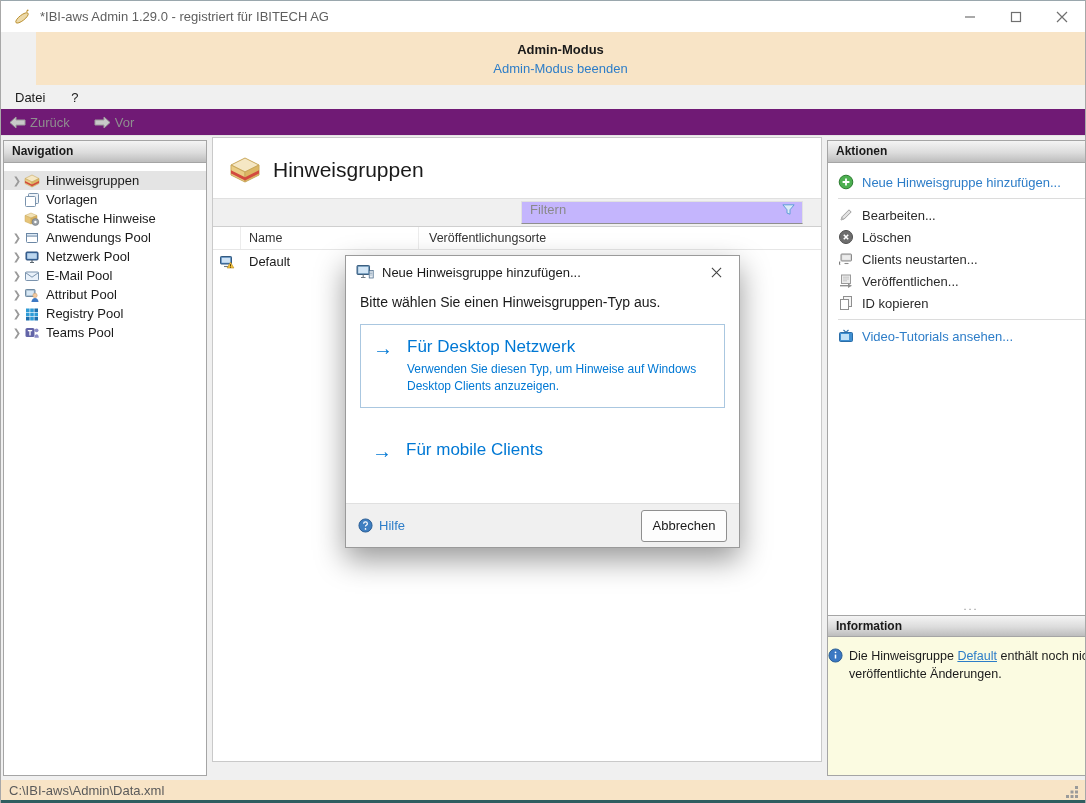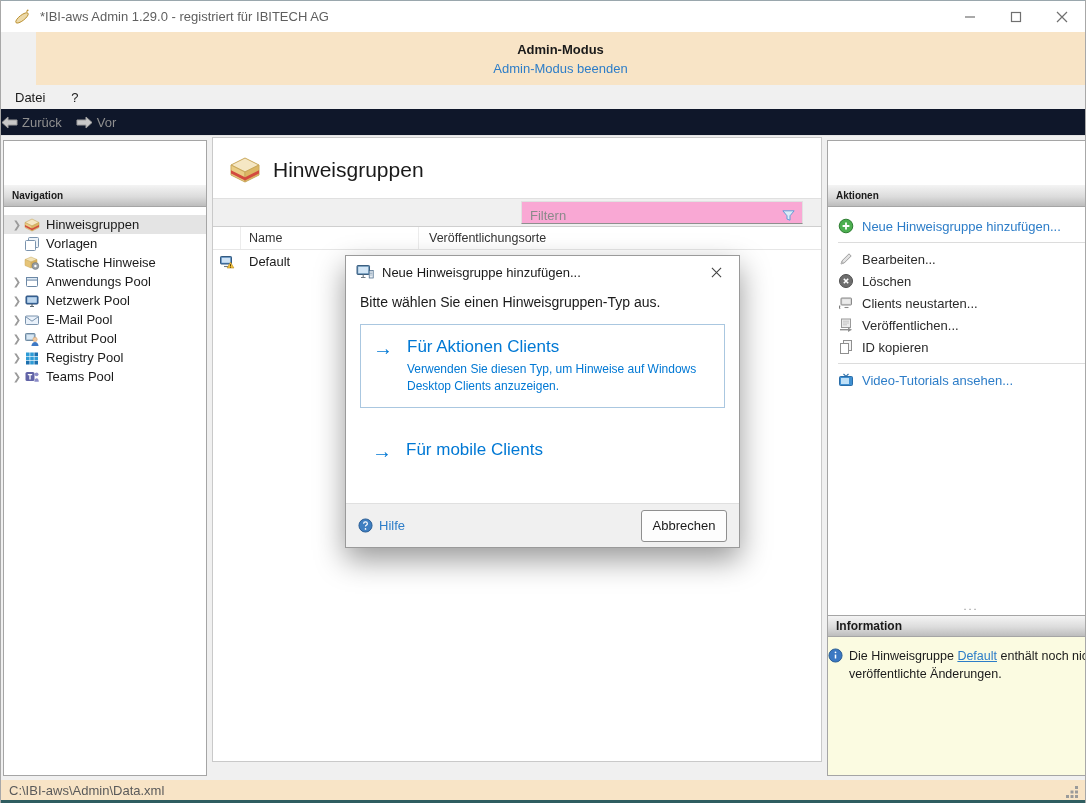--- a/index.html
+++ b/index.html
@@ -20,49 +20,49 @@
   
   .banner { position:absolute; top:32px; left:0; right:0; height:53px; background:#f8e4c6;
             display:flex; flex-direction:column; align-items:center; justify-content:center; gap:4px;margin-left:35px; }
   .banner .b-title { font-size:13px; font-weight:bold; color:#1a1a1a; }
   .banner .b-link { font-size:13px; color:#2d7dc8; cursor:pointer; }
 
   
   .menubar { position:absolute; top:85px; left:0; right:0; height:24px; background:#f0f0f0;
              display:flex; align-items:center; padding-left:14px; gap:26px; }
   .menubar .menu-item { font-size:13px; color:#1a1a1a; cursor:pointer; }
-  .toolbar { position:absolute; top:109px; left:0; right:0; height:27px; background:#0f172a;
-             border-bottom:1px solid #e3e3e3; display:flex; align-items:center; gap:14px; }
+  .toolbar { position:absolute; top:109px; left:0; right:0; height:27px; background:#701a75;
+             border-bottom:1px solid #e3e3e3; display:flex; align-items:center; padding-left:8px; gap:24px; }
   .tool-btn { display:flex; align-items:center; gap:4px; font-size:13px; color:#8f8f8f; cursor:default; }
   .tool-btn svg { width:17px; height:13px; }
 
   
   .panel { position:absolute; background:#ffffff; border:1px solid #a5a5a5; }
-  .panel-header { height:22px; line-height:21px; padding-left:8px; font-size:10px; font-weight:bold;
+  .panel-header { height:22px; line-height:21px; padding-left:8px; font-size:12px; font-weight:bold;
                   color:#1a1a1a; background:linear-gradient(180deg,#f4f4f4 0%,#dcdcdc 55%,#bdbdbd 100%);
-                  border-bottom:1px solid #a5a5a5;margin-top:44px; }
+                  border-bottom:1px solid #a5a5a5; }
 
   
   .nav-panel { left:2px; top:140px; width:204px; height:636px; }
   .nav-list { list-style:none; padding-top:8px; }
   .nav-item { display:flex; align-items:center; height:19px; padding-left:6px; cursor:pointer; }
   .nav-item.selected { background:#e4e4e4; }
   .nav-item .chev { width:14px; color:#9a9a9a; font-size:10px; text-align:center; flex:0 0 14px; }
   .nav-item .nicon { width:16px; height:16px; margin-right:6px; flex:0 0 16px; }
   .nav-item .nlabel { font-size:13px; color:#1a1a1a; white-space:nowrap; }
 
   
   .content-panel { left:211px; top:137px; width:610px; height:625px; border-color:#c9c9c9; }
   .content-head { display:flex; align-items:center; gap:12px; padding:16px 0 12px 16px; }
   .content-head .big-icon { width:32px; height:32px; }
   .content-title { font-size:21px; color:#1a1a1a; font-weight:400; }
   .filter-band { height:29px; background:#f0f0f0; border-top:1px solid #e0e0e0; border-bottom:1px solid #cfcfcf;
                  display:flex; align-items:center; justify-content:flex-end; padding-right:18px; }
-  .filter-box { width:282px; height:23px; background:#f9a8d4; border:1px solid #e1e1e1; border-bottom:1px solid #8f8f8f;
-                display:flex; align-items:flex-end; }
+  .filter-box { width:282px; height:23px; background:#c4b5fd; border:1px solid #e1e1e1; border-bottom:1px solid #8f8f8f;
+                display:flex; align-items:flex-start; }
   .filter-box input { border:none; outline:none; flex:1; font-size:13px; padding:0 8px;
                       font-family:"Liberation Sans",sans-serif; color:#333; background:transparent; }
   .filter-box input::placeholder { color:#8a8a8a; }
   .filter-box svg { width:15px; height:15px; margin-right:6px; }
   .grid-header { display:flex; height:23px; align-items:center; border-bottom:1px solid #e6e6e6; }
   .grid-header .col { font-size:12.5px; color:#333; }
   .col-icon { width:28px; border-right:1px solid #ececec; height:100%; }
   .col-name { width:178px; padding-left:8px; border-right:1px solid #ececec; height:100%; display:flex; align-items:center; }
   .col-loc  { flex:1; padding-left:10px; height:100%; display:flex; align-items:center; }
   .grid-row { display:flex; height:23px; align-items:center; }
@@ -419,21 +419,21 @@
         <svg viewBox="0 0 12 12">
             <path d="M1 1l10 10M11 1 1 11" stroke="#444444" stroke-width="1.2"></path>
           </svg>
       </div>
     </div>
     <div class="dlg-body">
       <div class="dlg-prompt">Bitte wählen Sie einen Hinweisgruppen-Typ aus.</div>
       <div class="type-option bordered">
         <div class="opt-arrow">→</div>
         <div>
-          <div class="opt-title">Für Aktionen Clients</div>
+          <div class="opt-title">Für Desktop Netzwerk</div>
           <div class="opt-desc">Verwenden Sie diesen Typ, um Hinweise auf Windows Desktop Clients anzuzeigen.</div>
         </div>
       </div>
       <div class="type-option">
         <div class="opt-arrow">→</div>
         <div>
           <div class="opt-title">Für mobile Clients</div>
         </div>
       </div>
     </div>

